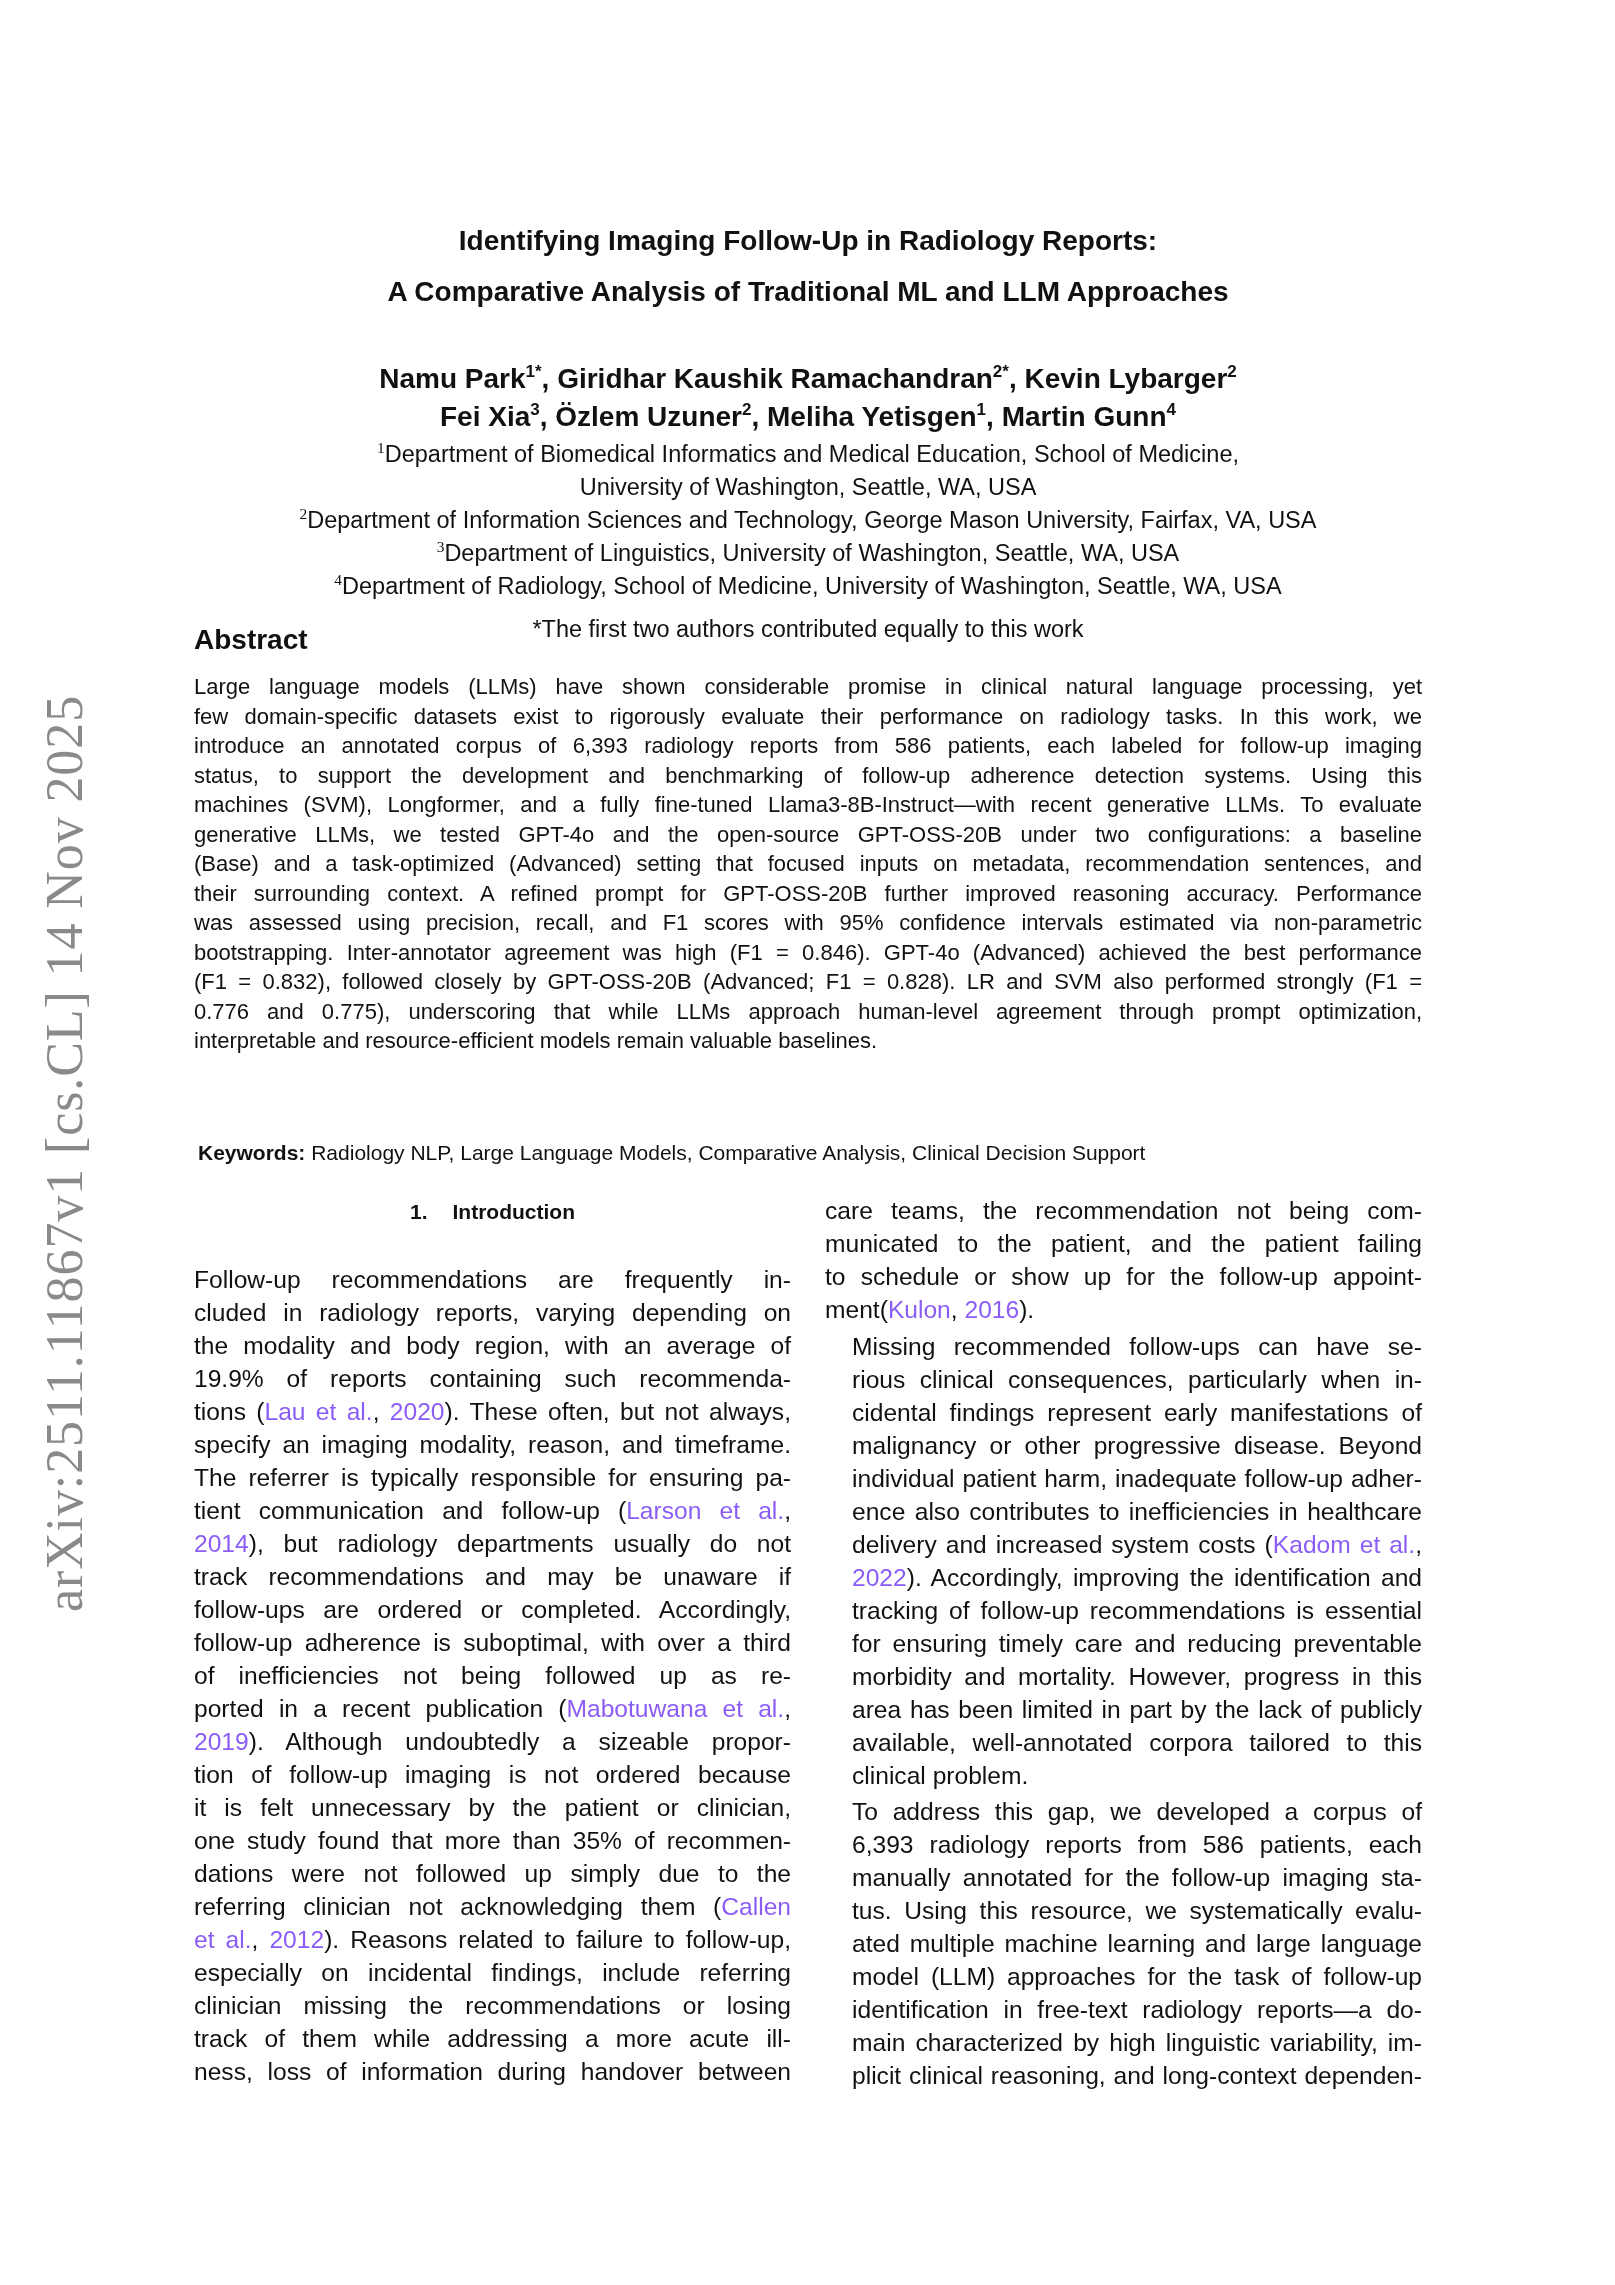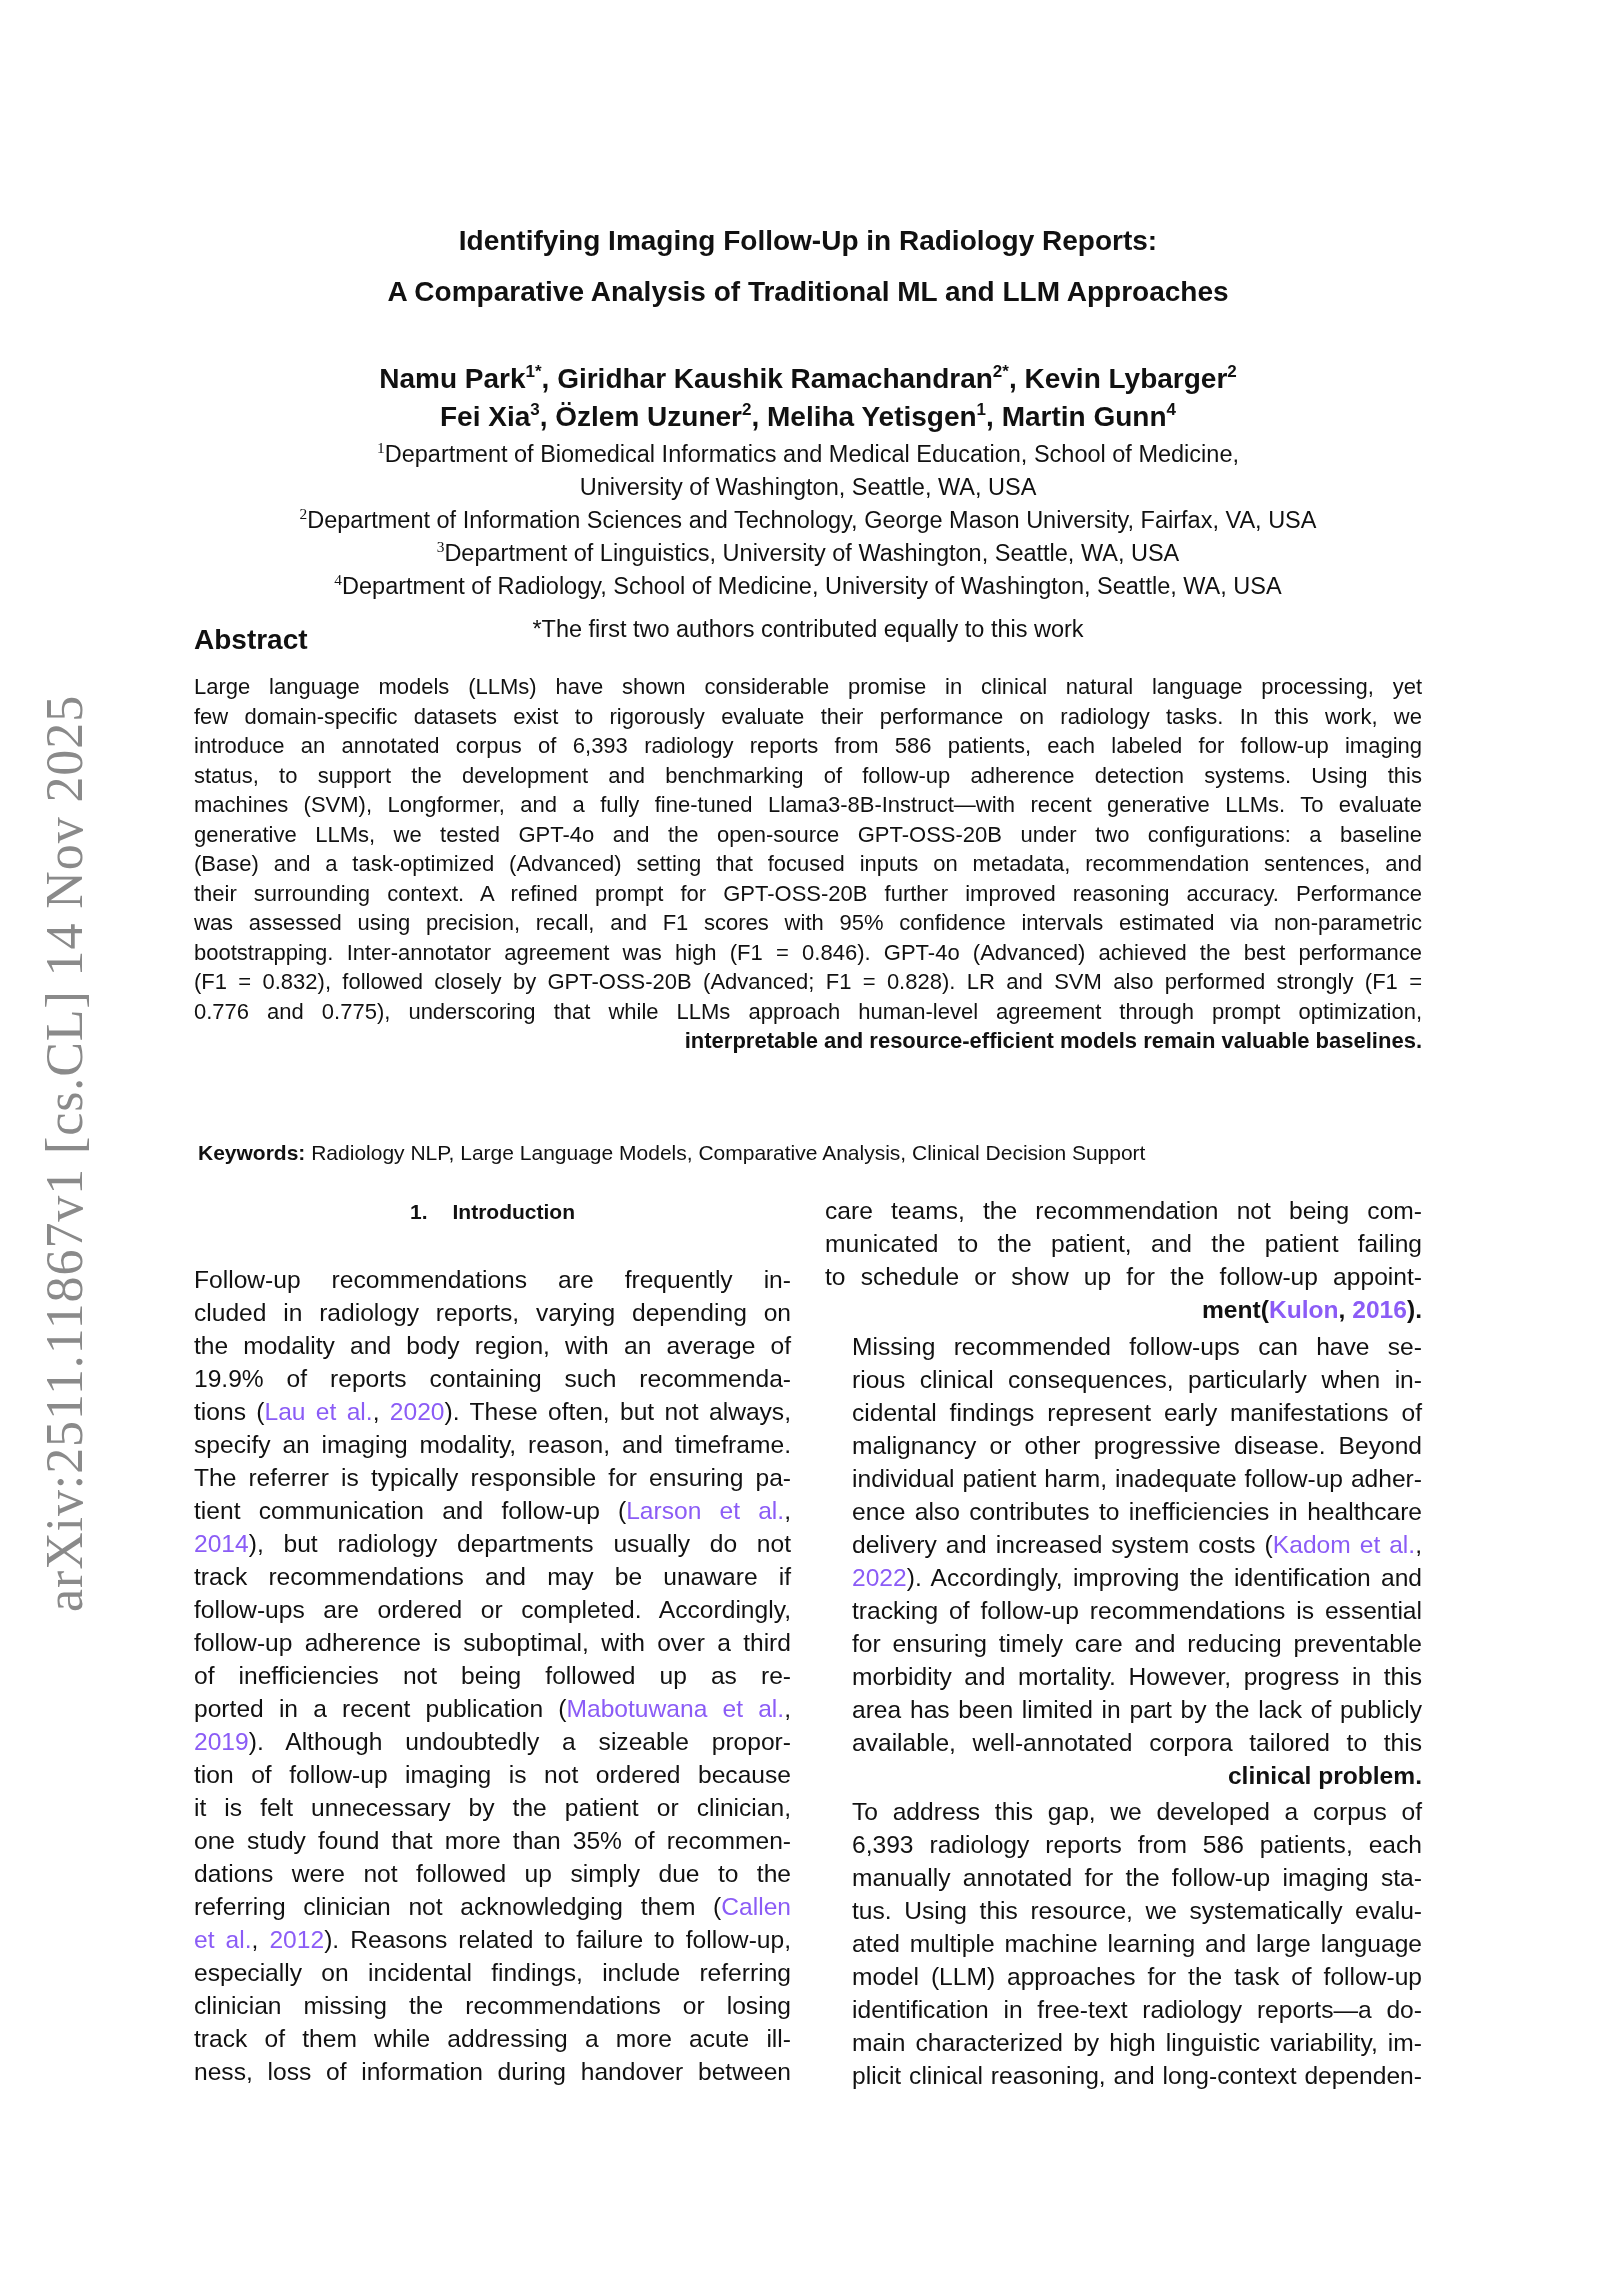--- a/index.html
+++ b/index.html
@@ -74,21 +74,21 @@
   .col-right { left: 631px; top: 1194px; }
   .section-heading {
     font-weight: bold; font-size: 21px; line-height: 36px;
     text-align: center; margin: 0 0 33px 0;
   }
   .section-heading .num { margin-right: 25px; }
   p { margin: 0; }
   .col-right p + p { text-indent: 27px; margin-top: 3.6px; }
   .cite { color: #8b5cf6; }
   .line { display: block; }
-  .line.last { text-align: right; font-weight: bold; }
+  .line.last { text-align: left; }
   .justify-line { display: block; text-align: justify; text-align-last: justify; }
 </style>
 </head>
 <body>
 
 <div class="arxiv-stamp">
   <span>arXiv:2511.11867v1  [cs.CL]  14 Nov 2025</span>
 </div>
 
 <div class="page">

